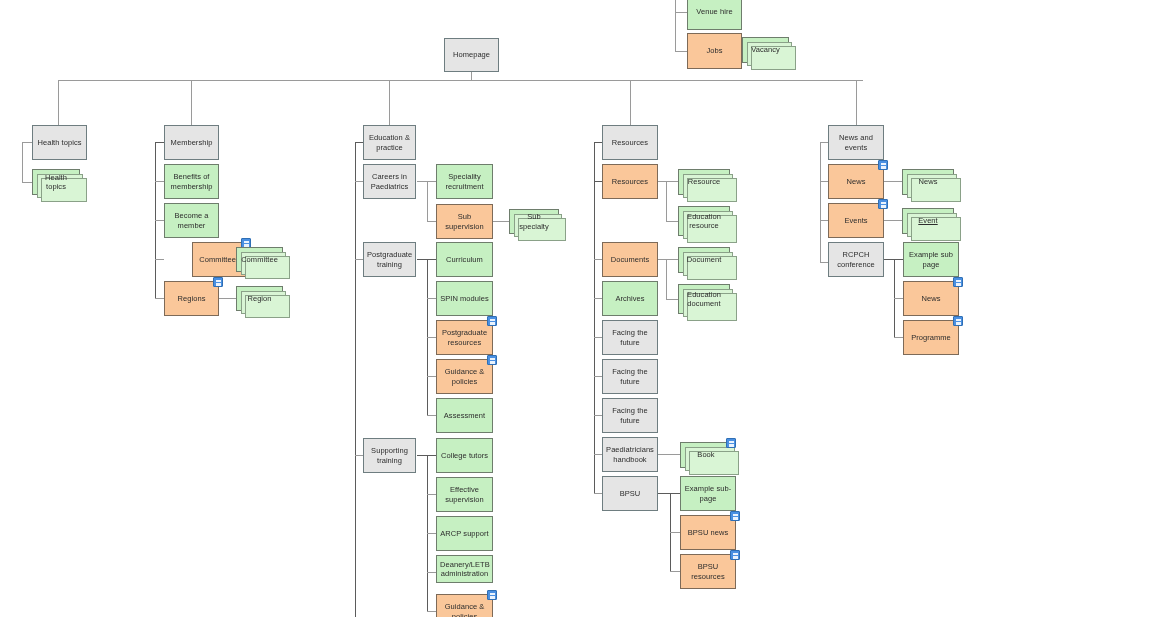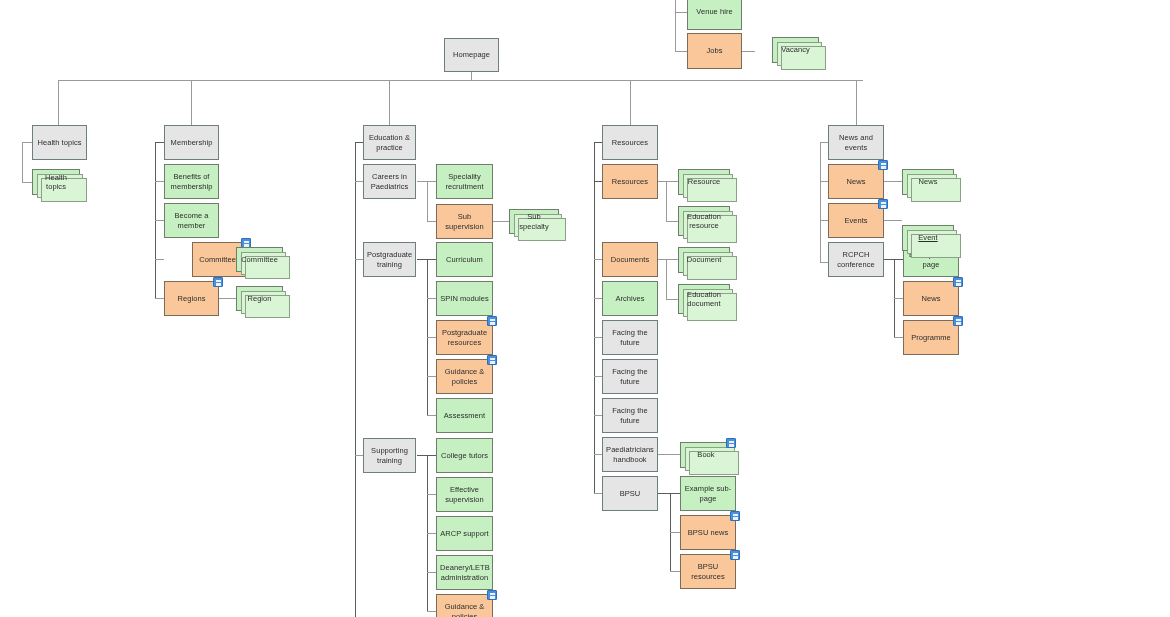--- a/index.html
+++ b/index.html
@@ -189,21 +189,21 @@
   <div class="node blue" style="left:444px;top:38px;width:55px;height:34px;">
     <span class="lbl">Homepage</span>
   </div>
 
   <div class="node green" style="left:687px;top:-6px;width:55px;height:36px;">
     <span class="lbl">Venue hire</span>
   </div>
   <div class="node orange" style="left:687px;top:33px;width:55px;height:36px;">
     <span class="lbl">Jobs</span>
   </div>
-  <div class="node green stack" style="left:772px;top:37px;width:47px;height:26px;justify-content:flex-end;">
+  <div class="node green stack" style="left:742px;top:37px;width:47px;height:26px;justify-content:flex-end;">
     <span class="lbl">Vacancy</span>
   </div>
 
   <div class="node blue" style="left:32px;top:125px;width:55px;height:35px;">
     <span class="lbl">Health topics</span>
   </div>
   <div class="node green stack" style="left:32px;top:169px;width:48px;height:26px;">
     <span class="lbl">Health topics</span>
   </div>
 
@@ -285,21 +285,21 @@
   </div>
   <div class="node green" style="left:436px;top:438px;width:57px;height:35px;">
     <span class="lbl">College tutors</span>
   </div>
   <div class="node green" style="left:436px;top:477px;width:57px;height:35px;">
     <span class="lbl">Effective supervision</span>
   </div>
   <div class="node green" style="left:436px;top:516px;width:57px;height:35px;">
     <span class="lbl">ARCP support</span>
   </div>
-  <div class="node green" style="left:436px;top:555px;width:57px;height:35px;">
+  <div class="node green" style="left:436px;top:555px;width:57px;height:28px;">
     <span class="lbl">Deanery/LETB administration</span>
   </div>
   <div class="node orange" style="left:436px;top:594px;width:57px;height:35px;">
     <span class="badge">
         <i></i>
         <i class="b2"></i>
       </span>
     <span class="lbl">Guidance &amp; policies</span>
   </div>
 
@@ -382,21 +382,21 @@
   <div class="node green stack" style="left:902px;top:169px;width:52px;height:26px;">
     <span class="lbl">News</span>
   </div>
   <div class="node orange" style="left:828px;top:203px;width:56px;height:35px;">
     <span class="badge">
         <i></i>
         <i class="b2"></i>
       </span>
     <span class="lbl">Events</span>
   </div>
-  <div class="node green stack" style="left:902px;top:225px;width:52px;height:26px;text-decoration:underline;">
+  <div class="node green stack" style="left:902px;top:208px;width:52px;height:26px;text-decoration:underline;">
     <span class="lbl">Event</span>
   </div>
   <div class="node blue" style="left:828px;top:242px;width:56px;height:35px;">
     <span class="lbl">RCPCH conference</span>
   </div>
   <div class="node green" style="left:903px;top:242px;width:56px;height:35px;">
     <span class="lbl">Example sub page</span>
   </div>
   <div class="node orange" style="left:903px;top:281px;width:56px;height:35px;">
     <span class="badge">

